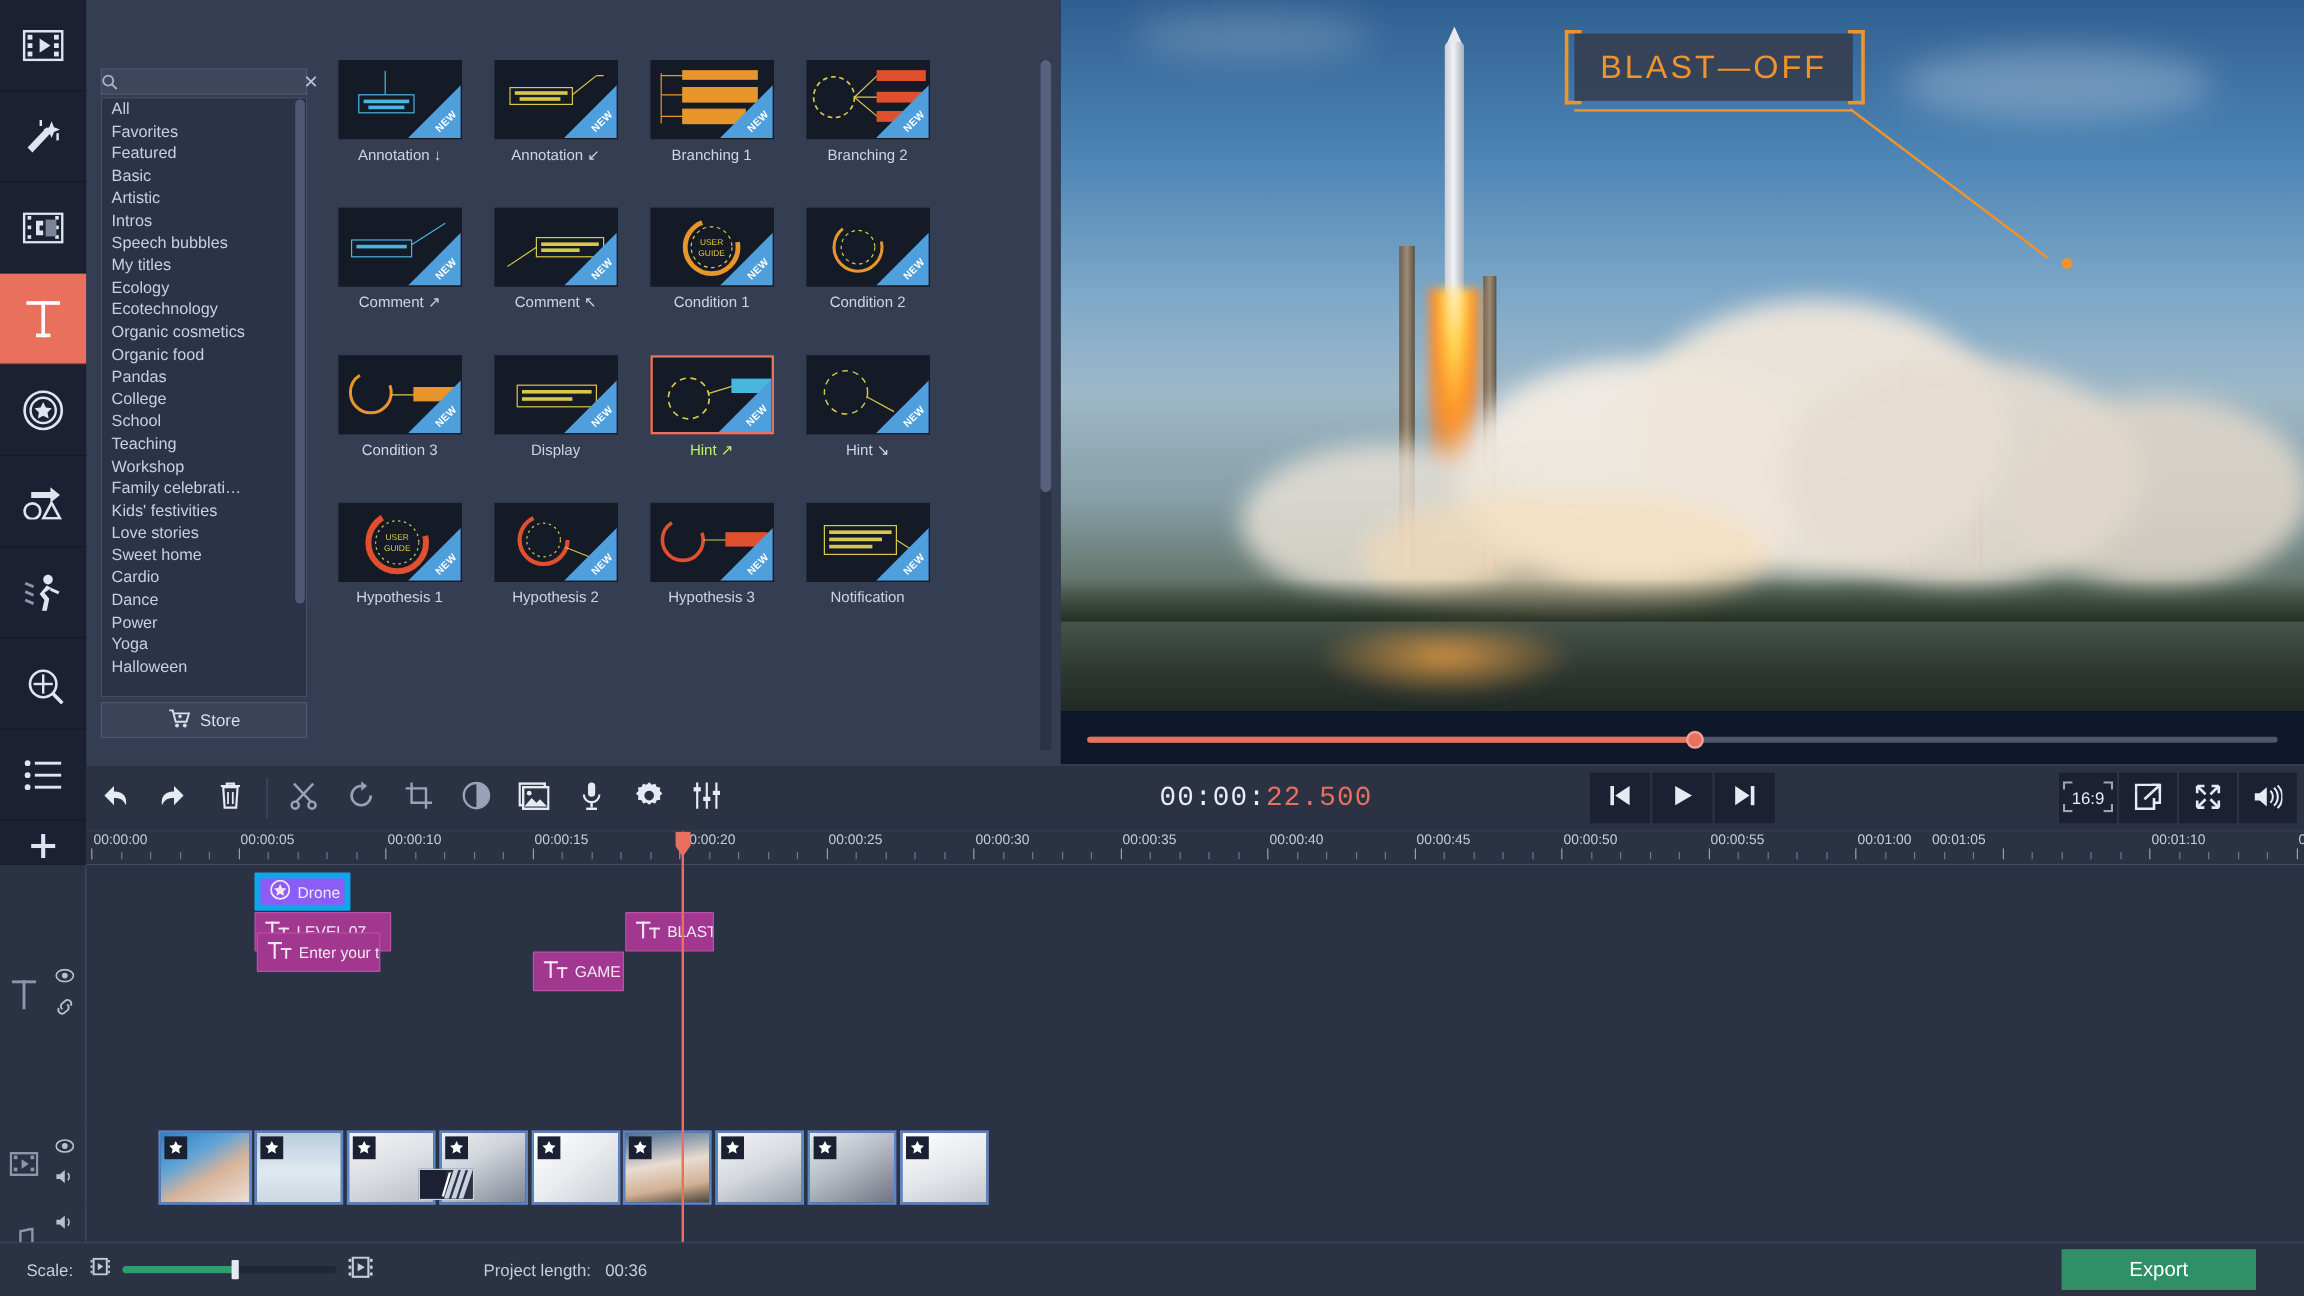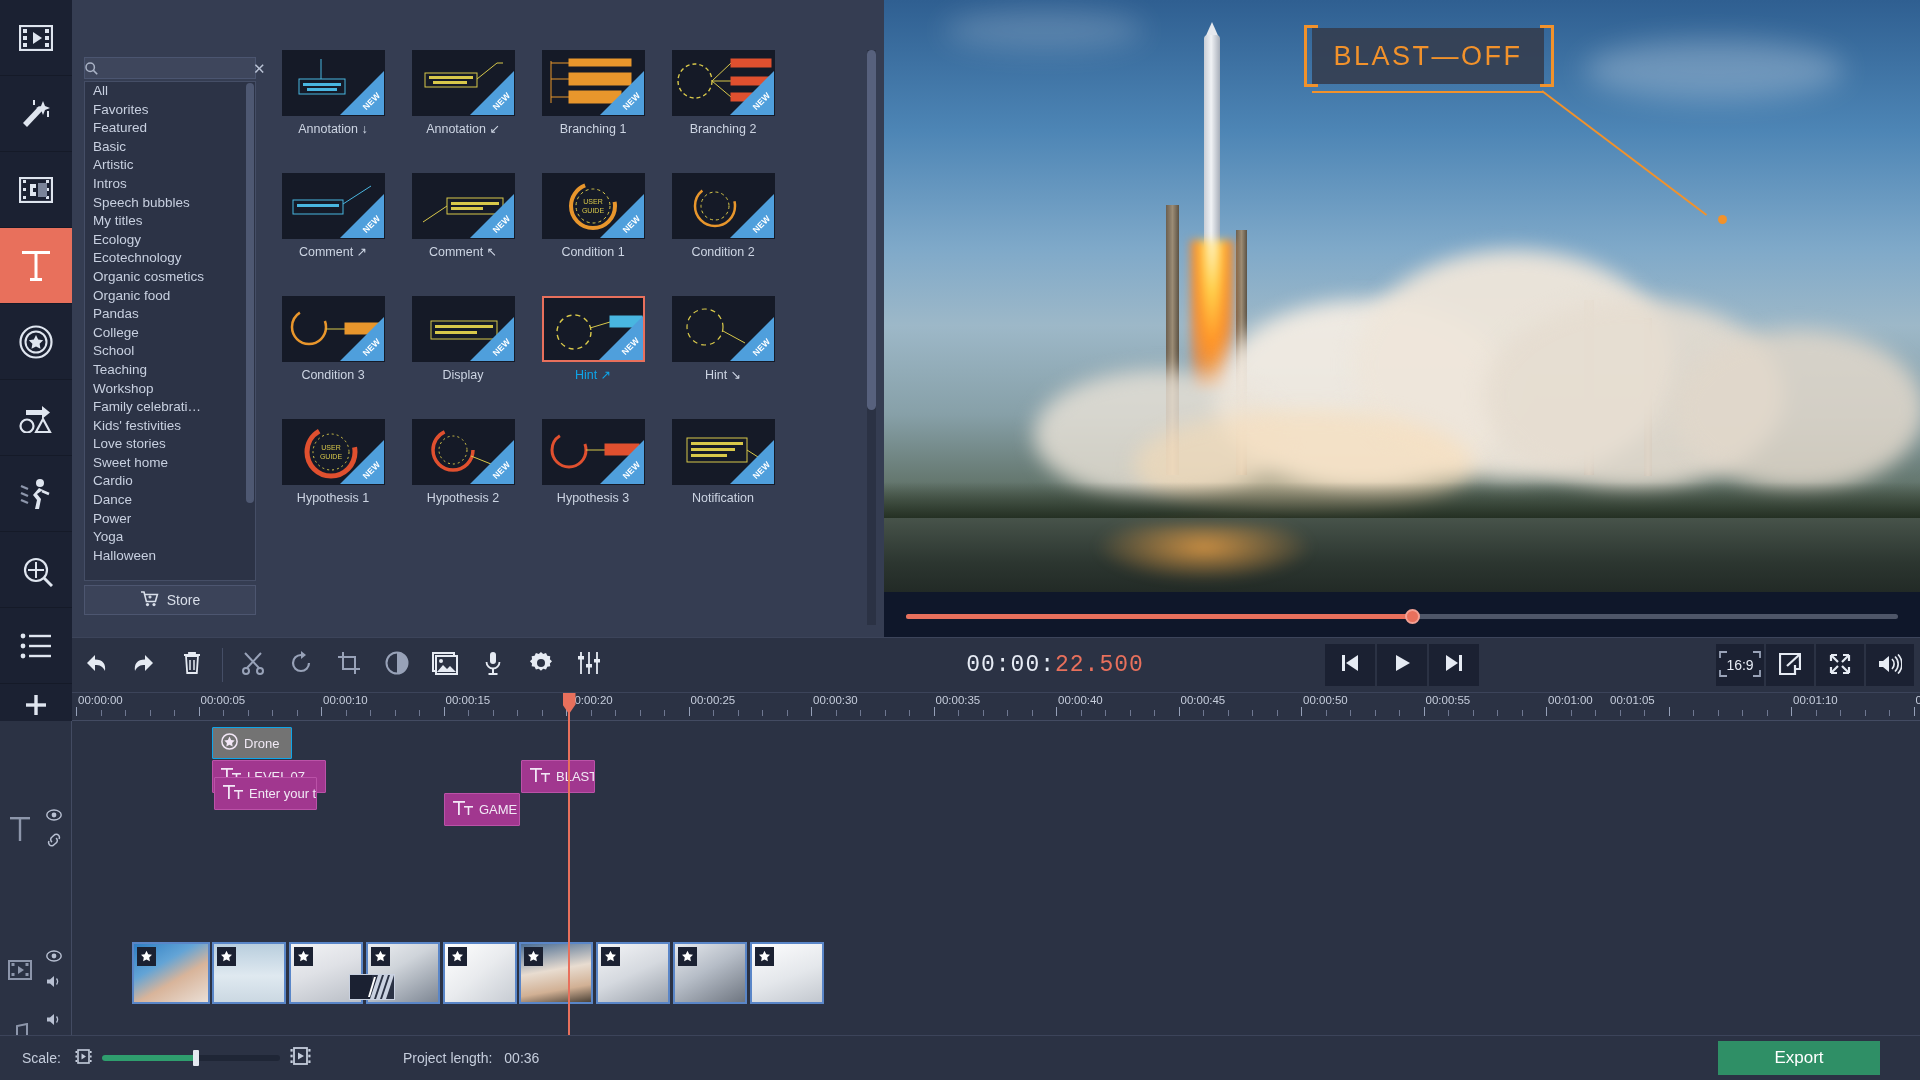--- a/index.html
+++ b/index.html
@@ -83,21 +83,21 @@
   .thumb-cell {
     width: 130px; height: 123px;
     display: flex; flex-direction: column; align-items: center;
     cursor: pointer;
   }
   .thumb-img {
     position: relative; width: 103px; height: 66px;
     background: #151a27; overflow: hidden; border: 1px solid transparent;
   }
   .thumb-cell.selected .thumb-img { border: 2px solid #e8705c; }
-  .thumb-cell.selected .thumb-label { color: #0ea5e9; }
+  .thumb-cell.selected .thumb-label { color: #bef264; }
   .badge-new {
     position: absolute; right: 0; bottom: 0; width: 46px; height: 46px; overflow:hidden;
   }
   .badge-new::before {
     content: ""; position: absolute; right: -6px; bottom: -6px;
     width: 0; height: 0; border-left: 56px solid transparent; border-bottom: 56px solid #4f9fdc;
   }
   .badge-new span {
     position: absolute; right: 1px; bottom: 9px; font-size: 8.5px; color: #fff;
     transform: rotate(-45deg); transform-origin: center; letter-spacing: .4px;
@@ -269,21 +269,21 @@
   .th-icon { width:40px; display:flex; align-items:center; justify-content:center; }
   .th-toggles { width:28px; display:flex; flex-direction:column; align-items:center; gap:8px; }
   .track-lane {
     position:absolute; left:72px; right:0;
   }
   .clip {
     position:absolute; border-radius:1px; cursor:pointer;
     display:flex; align-items:center; gap:6px; padding-left:8px;
     font-size:13px; color:#f1e9f5; overflow:hidden; white-space:nowrap;
   }
-  .clip.sticker { background:#737373; border:1px solid #0ea5e9; }
+  .clip.sticker { background:#8b5cf6; border:5px solid #0ea5e9; }
   .clip.title { background:#a1378f; border:1px solid #bb52a8; }
   .vclip {
     position:absolute; top:6px; height:62px; border:2px solid #5a86c8;
     overflow:hidden; cursor:pointer;
   }
   .vclip .star {
     position:absolute; left:3px; top:3px; width:19px; height:19px; background:#1b2132;
     display:flex; align-items:center; justify-content:center; color:#fff; font-size:12px;
   }
   .playhead {

